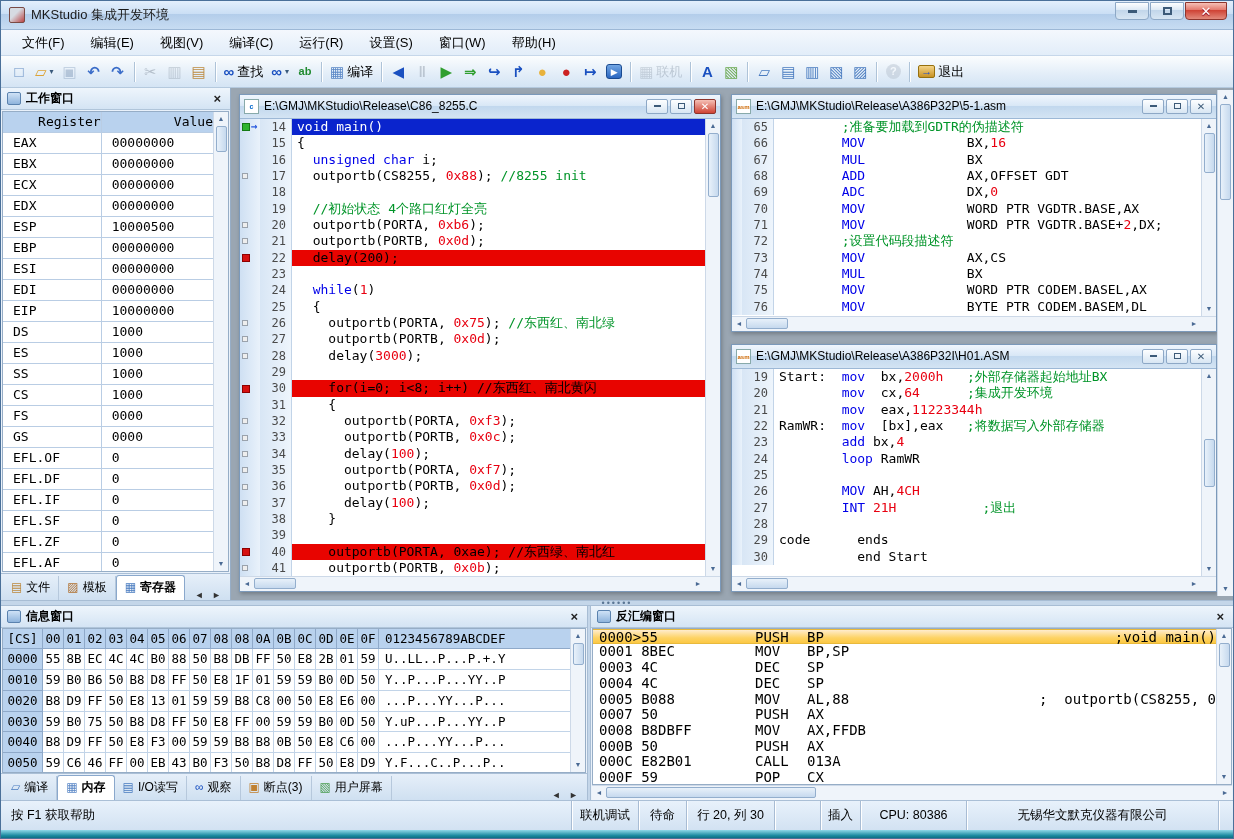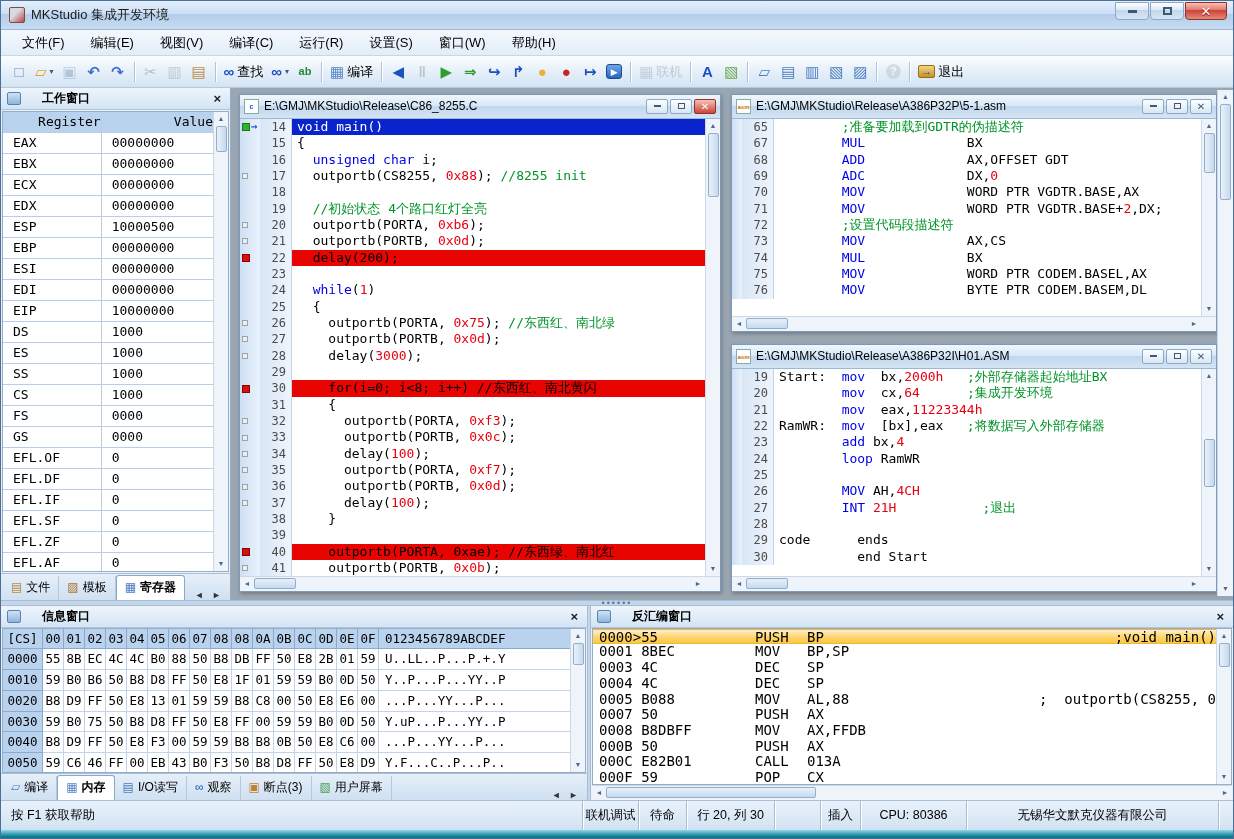--- a/index.html
+++ b/index.html
@@ -33,21 +33,21 @@
   .tb-label { font-size:13px; }
   .tb-label.dis { color:#8a98a8; }
   .tb-sep { width:1px; height:20px; background:#aec3d8; margin:0 4px; box-shadow:1px 0 0 #fff; }
   .bg-box-blue { background:linear-gradient(#72a6e4,#2a66c0); color:#fff !important; border-radius:3px; width:16px; height:15px; font-size:9px; text-align:center; line-height:15px; border:1px solid #1a4a90; }
   .bg-circle-grey { background:#b4bfcc; color:#fff !important; border-radius:50%; width:15px; height:15px; font-size:11px; text-align:center; line-height:15px; }
   .bg-gold { background:linear-gradient(#f4d488,#c89224); border:1px solid #96700e; border-radius:2px; padding:0 2px; font-size:11px; }
 
   
   .main { height:512px; display:flex; }
   .left-panel { width:230px; background:#e9f1fa; border-right:1px solid #96adc6; display:flex; flex-direction:column; }
-  .panel-hd { height:22px; flex:0 0 22px; display:flex; align-items:center; padding:0 6px; gap:21px;
+  .panel-hd { height:22px; flex:0 0 22px; display:flex; align-items:center; padding:0 6px; gap:5px;
     background:linear-gradient(#eef5fc,#d4e4f4); border-bottom:1px solid #b0c5da; font-weight:bold; font-size:12px; }
   .ph-ic { width:14px; height:13px; border:1px solid #5a82ae; border-radius:2px; background:linear-gradient(#cfe2f6,#8fb4dc); }
   .ph-x { margin-left:auto; font-weight:bold; font-size:13px; color:#222; padding:0 3px; }
 
   
   .reg-table { flex:1; display:flex; background:#fff; border:1px solid #96adc6; margin:1px; overflow:hidden; }
   .reg-grid { flex:1; font-family:"DejaVu Sans Mono","Liberation Mono",monospace; font-size:13px; }
   .reg-row { display:flex; height:21px; line-height:20px; border-bottom:1px solid #b9cde4; }
   .reg-hd .reg-c1,.reg-hd .reg-c2 { background:#b9d2ee;text-align:right; }
   .reg-c1 { width:47%; padding-left:10px; border-right:1px solid #b9cde4; }
@@ -470,20 +470,21 @@
               </span>
             <span class="mbtn mb-max">
                 <i></i>
               </span>
             <span class="mbtn">✕</span>
           </span>
         </div>
         <div class="win-body">
           <div class="ed" id="asm1-ed">
               <div class="cl"><span class="gut nar"></span><span class="ln">65</span><span class="code"><span class="p">        </span><span class="c">;准备要加载到GDTR的伪描述符</span></span></div>
+              <div class="cl"><span class="gut nar"></span><span class="ln">66</span><span class="code"><span class="p">        </span><span class="k">MOV</span><span class="p">             BX,</span><span class="n">16</span></span></div>
               <div class="cl"><span class="gut nar"></span><span class="ln">67</span><span class="code"><span class="p">        </span><span class="k">MUL</span><span class="p">             BX</span></span></div>
               <div class="cl"><span class="gut nar"></span><span class="ln">68</span><span class="code"><span class="p">        </span><span class="k">ADD</span><span class="p">             AX,OFFSET GDT</span></span></div>
               <div class="cl"><span class="gut nar"></span><span class="ln">69</span><span class="code"><span class="p">        </span><span class="k">ADC</span><span class="p">             DX,</span><span class="n">0</span></span></div>
               <div class="cl"><span class="gut nar"></span><span class="ln">70</span><span class="code"><span class="p">        </span><span class="k">MOV</span><span class="p">             WORD PTR VGDTR.BASE,AX</span></span></div>
               <div class="cl"><span class="gut nar"></span><span class="ln">71</span><span class="code"><span class="p">        </span><span class="k">MOV</span><span class="p">             WORD PTR VGDTR.BASE+</span><span class="n">2</span><span class="p">,DX;</span></span></div>
               <div class="cl"><span class="gut nar"></span><span class="ln">72</span><span class="code"><span class="p">        </span><span class="c">;设置代码段描述符</span></span></div>
               <div class="cl"><span class="gut nar"></span><span class="ln">73</span><span class="code"><span class="p">        </span><span class="k">MOV</span><span class="p">             AX,CS</span></span></div>
               <div class="cl"><span class="gut nar"></span><span class="ln">74</span><span class="code"><span class="p">        </span><span class="k">MUL</span><span class="p">             BX</span></span></div>
               <div class="cl"><span class="gut nar"></span><span class="ln">75</span><span class="code"><span class="p">        </span><span class="k">MOV</span><span class="p">             WORD PTR CODEM.BASEL,AX</span></span></div>
               <div class="cl"><span class="gut nar"></span><span class="ln">76</span><span class="code"><span class="p">        </span><span class="k">MOV</span><span class="p">             BYTE PTR CODEM.BASEM,DL</span></span></div>
@@ -774,21 +775,21 @@
       <div class="hscroll" style="margin:0 1px">
         <span class="sar">◄</span>
         <span class="hthumb" style="width:210px"></span>
         <span class="sar" style="margin-left:auto">►</span>
       </div>
     </div>
   </div>
 
   <div class="statusbar" id="status">
       <div class="st first">按 F1 获取帮助</div>
-      <div class="st" style="width: 56px;">联机调试</div>
+      <div class="st" style="width: 67px;">联机调试</div>
       <div class="st" style="width: 48px;">待命</div>
       <div class="st" style="width: 88px;">行 20, 列 30</div>
       <div class="st" style="width: 46px;"></div>
       <div class="st" style="width: 40px;">插入</div>
       <div class="st" style="width: 106px;">CPU: 80386</div>
       <div class="st" style="width: 252px;">无锡华文默克仪器有限公司</div>
       <div class="st st-grip"></div>
     </div>
   <div class="bstrip"></div>
 </div>

